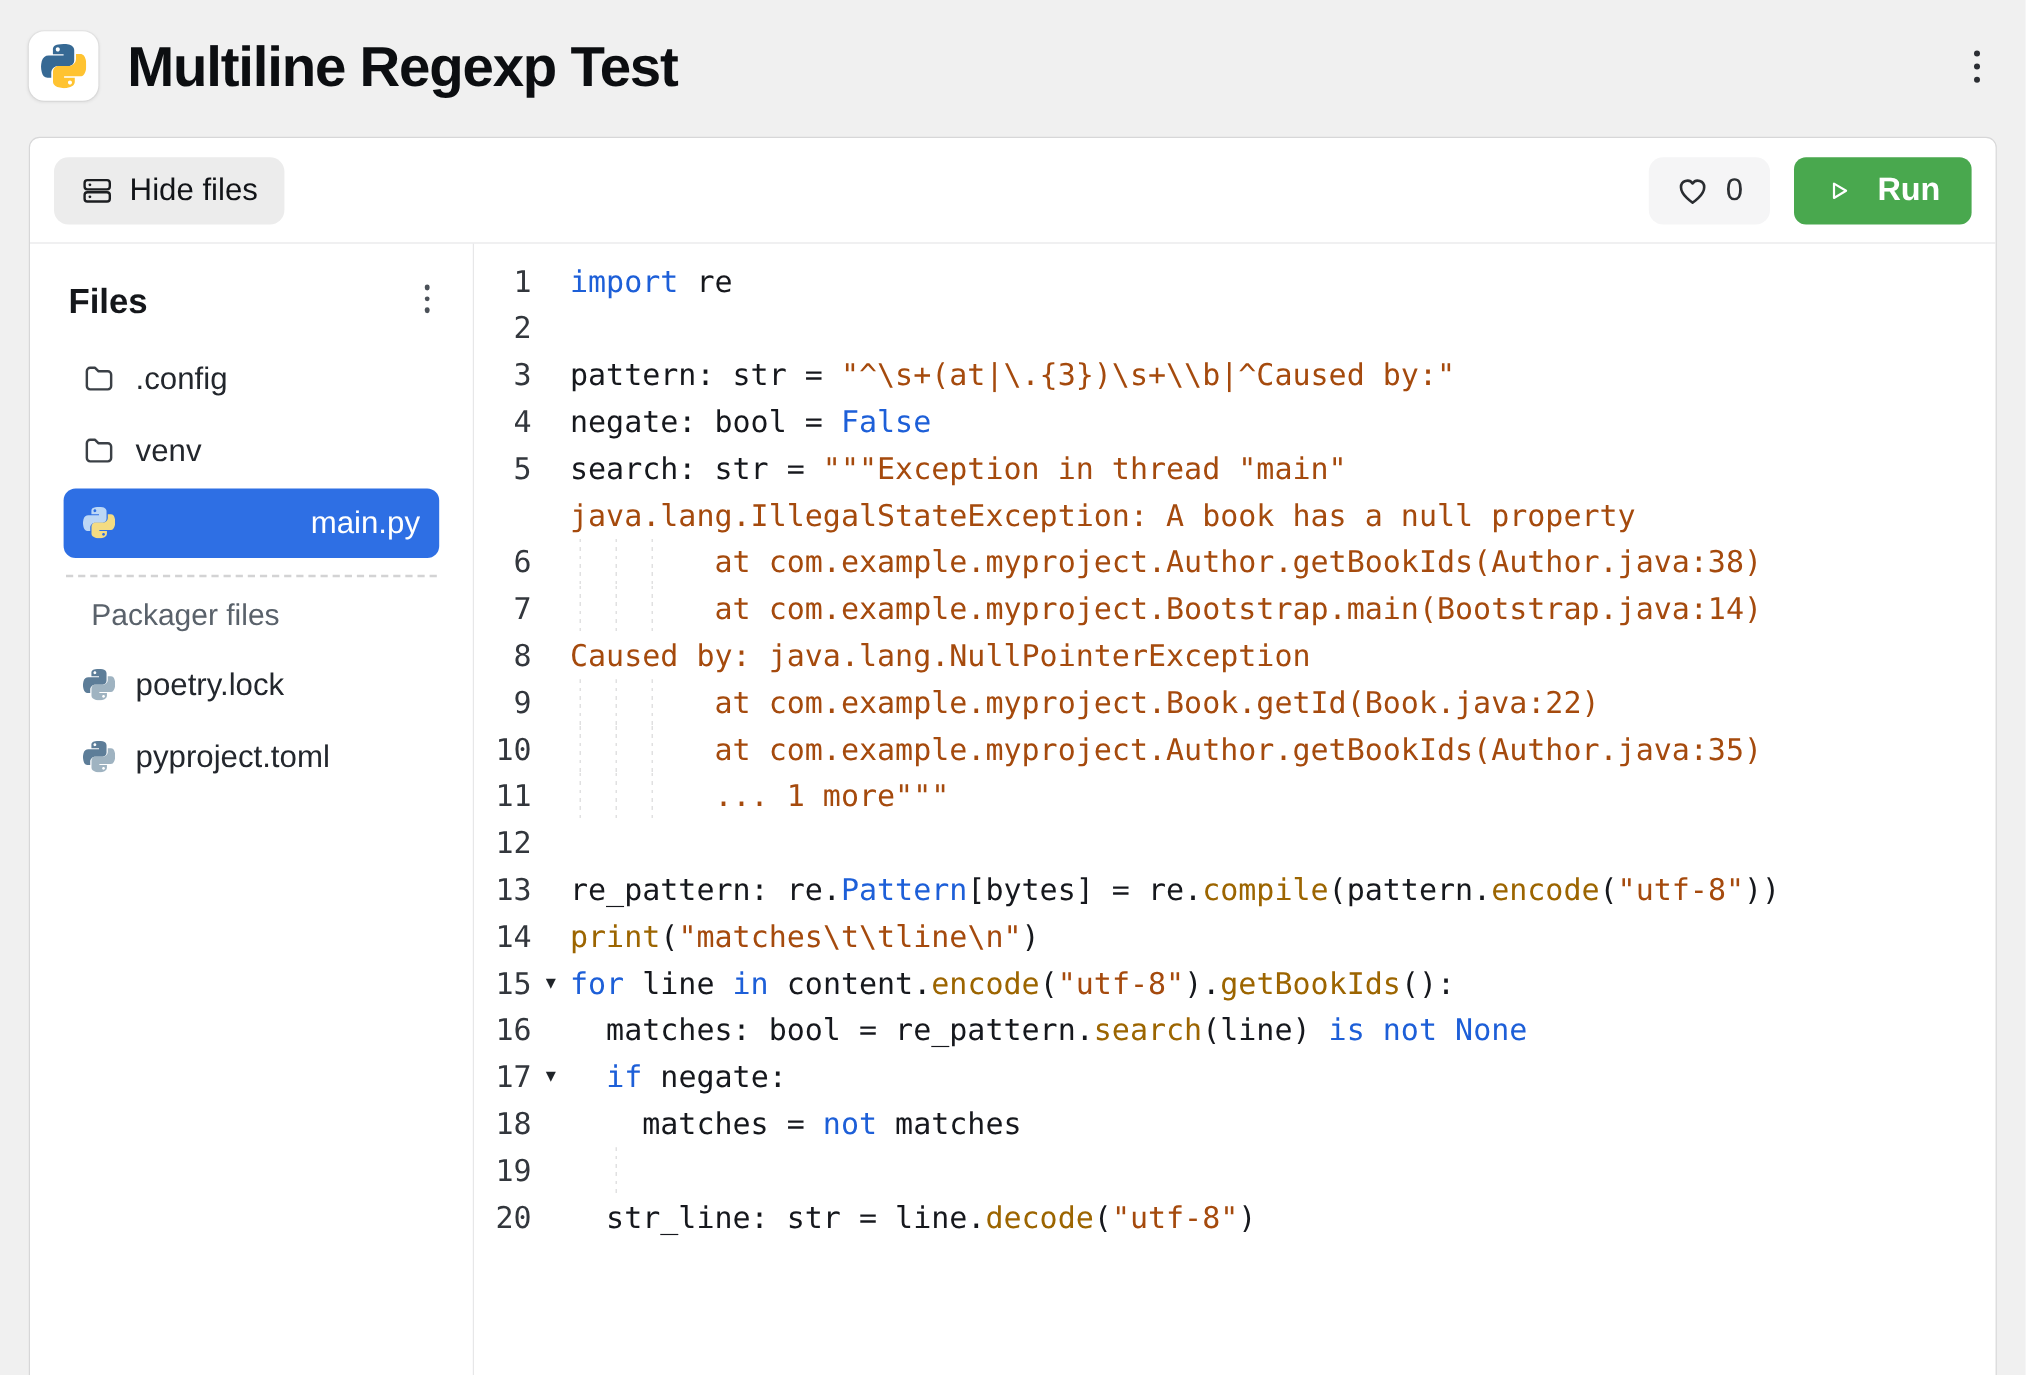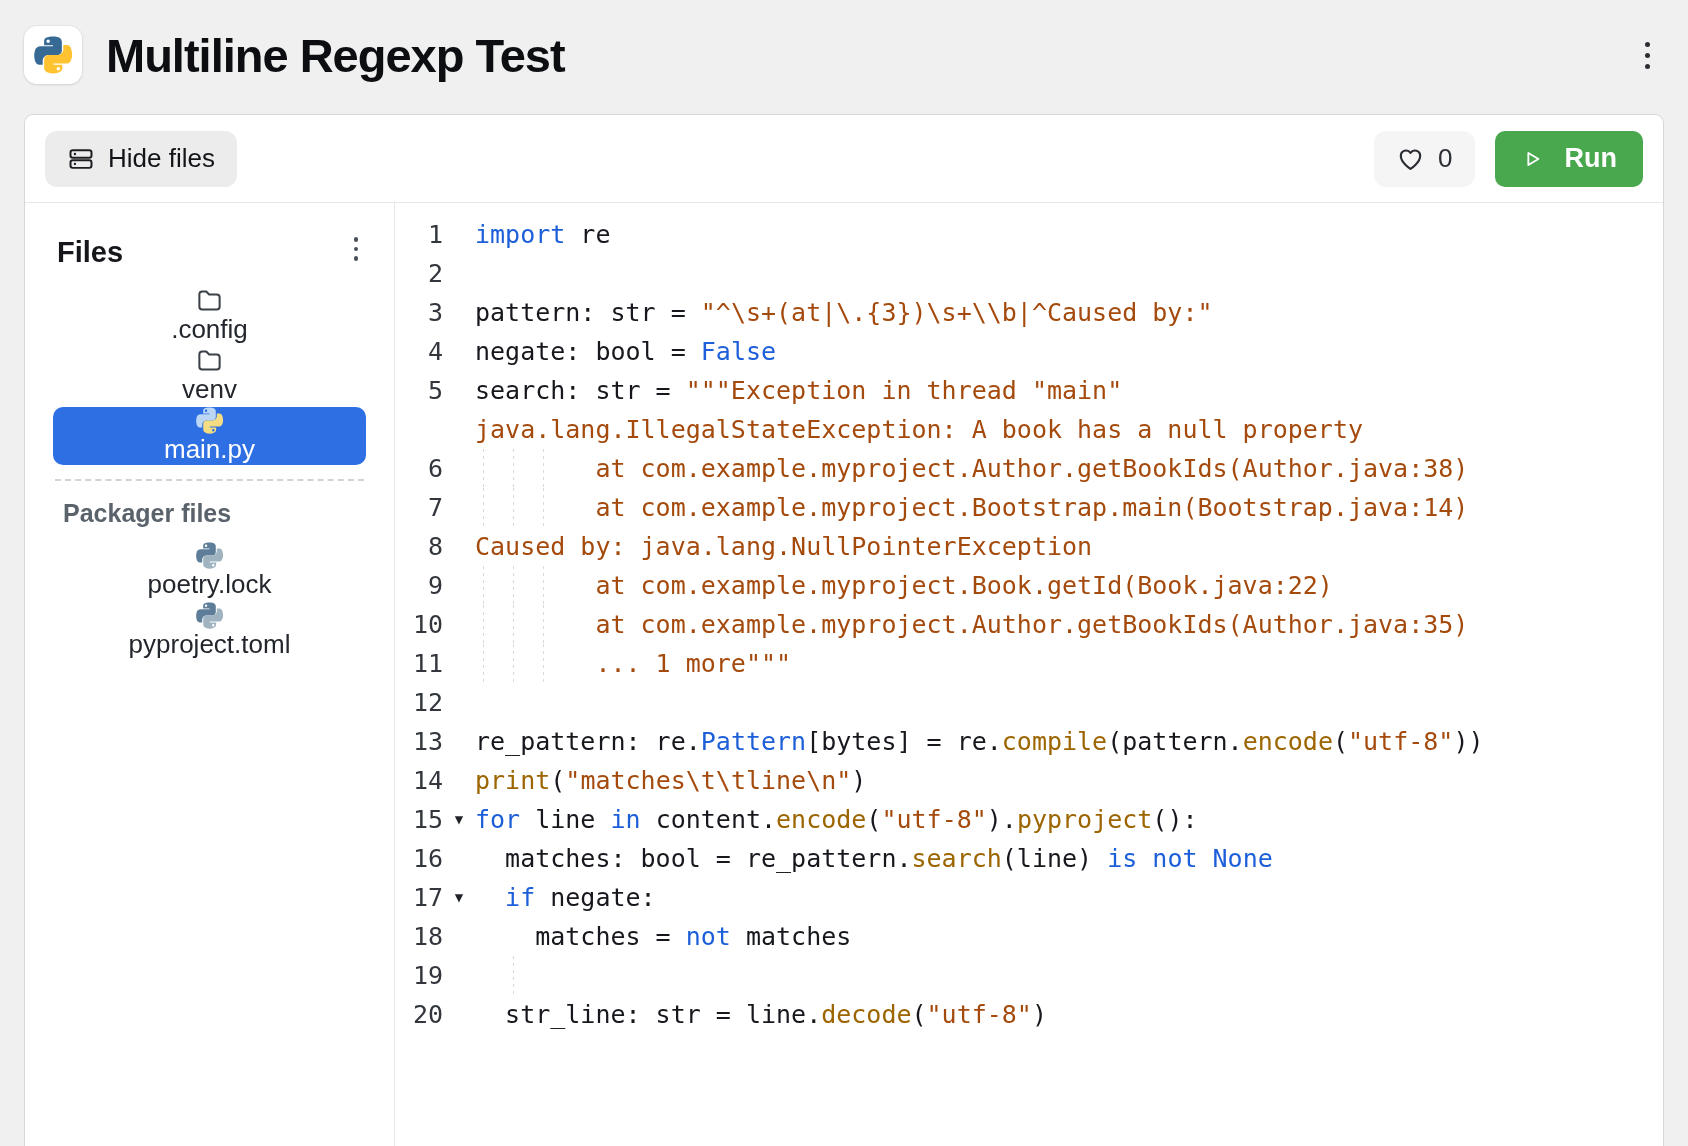--- a/index.html
+++ b/index.html
@@ -36,26 +36,26 @@
     border-radius:10px; height:56px; padding:0 26px; color:#fff; font-size:27px; font-weight:600;
     font-family:inherit; cursor:pointer; }
   .btn-run svg { width:22px; height:22px; }
 
   
   .content { display:flex; flex:1; min-height:0; }
 
   .sidebar { width:370px; flex:0 0 auto; border-right:1px solid #e7e7e8; padding:26px 28px; }
   .files-head { display:flex; align-items:flex-end; justify-content:space-between; margin-bottom:18px; padding-left:4px; }
   .files-title { font-size:29px; font-weight:700; color:#15171b; }
-  .side-item { display:flex; align-items:center; height:58px; padding:0 16px;
-    border-radius:10px; font-size:26px; color:#23272d; cursor:pointer; margin-bottom:2px;flex-direction:column; }
+  .side-item { display:flex; align-items:center; gap:17px; height:58px; padding:0 16px;
+    border-radius:10px; font-size:26px; color:#23272d; cursor:pointer; margin-bottom:2px; }
   .side-item svg { width:27px; height:27px; flex:0 0 auto; }
   .side-item.selected { background:#2e6fe4; color:#fff;justify-content:space-between; }
   .dash { border-top:2px dashed #d3d3d4; margin:14px 2px 18px; }
-  .pkg-title { font-size:25px; color:#5a626b; margin:6px 4px 14px; padding-left:6px; font-weight:700; }
+  .pkg-title { font-size:25px; color:#5a626b; margin:6px 17px 14px; padding-left:6px; font-weight:400; }
 
   
   .editor { flex:1; padding-top:12px; overflow:hidden;
     font-family:"DejaVu Sans Mono","Liberation Mono",monospace; font-size:25px; }
   .code-row { display:flex; height:39px; line-height:39px; }
   .gutter { width:48px; flex:0 0 auto; text-align:right; color:#33373d; }
   .fold { width:32px; flex:0 0 auto; text-align:center; font-size:14px; color:#1f2328; cursor:pointer; }
   .code-text { white-space:pre; }
   .seg.def  { color:#16181d; }
   .seg.kw   { color:#1d5fd8; }
@@ -262,21 +262,21 @@
               <span class="code-text"><span class="seg def">re_pattern: re.</span><span class="seg type">Pattern</span><span class="seg def">[bytes] = re.</span><span class="seg fn">compile</span><span class="seg def">(pattern.</span><span class="seg fn">encode</span><span class="seg def">(</span><span class="seg str">"utf-8"</span><span class="seg def">))</span></span>
             </div>
             <div class="code-row">
               <span class="gutter">14</span>
               <span class="fold"></span>
               <span class="code-text"><span class="seg fn">print</span><span class="seg def">(</span><span class="seg str">"matches\t\tline\n"</span><span class="seg def">)</span></span>
             </div>
             <div class="code-row">
               <span class="gutter">15</span>
               <span class="fold">▼</span>
-              <span class="code-text"><span class="seg kw">for</span><span class="seg def"> line </span><span class="seg kw">in</span><span class="seg def"> content.</span><span class="seg fn">encode</span><span class="seg def">(</span><span class="seg str">"utf-8"</span><span class="seg def">).</span><span class="seg fn">pyproject</span><span class="seg def">():</span></span>
+              <span class="code-text"><span class="seg kw">for</span><span class="seg def"> line </span><span class="seg kw">in</span><span class="seg def"> content.</span><span class="seg fn">encode</span><span class="seg def">(</span><span class="seg str">"utf-8"</span><span class="seg def">).</span><span class="seg fn">getBookIds</span><span class="seg def">():</span></span>
             </div>
             <div class="code-row">
               <span class="gutter">16</span>
               <span class="fold"></span>
               <span class="code-text"><span class="seg def">  matches: bool = re_pattern.</span><span class="seg fn">search</span><span class="seg def">(line) </span><span class="seg kw">is</span><span class="seg def"> </span><span class="seg kw">not</span><span class="seg def"> </span><span class="seg kw">None</span></span>
             </div>
             <div class="code-row">
               <span class="gutter">17</span>
               <span class="fold">▼</span>
               <span class="code-text"><span class="seg def">  </span><span class="seg kw">if</span><span class="seg def"> negate:</span></span>

